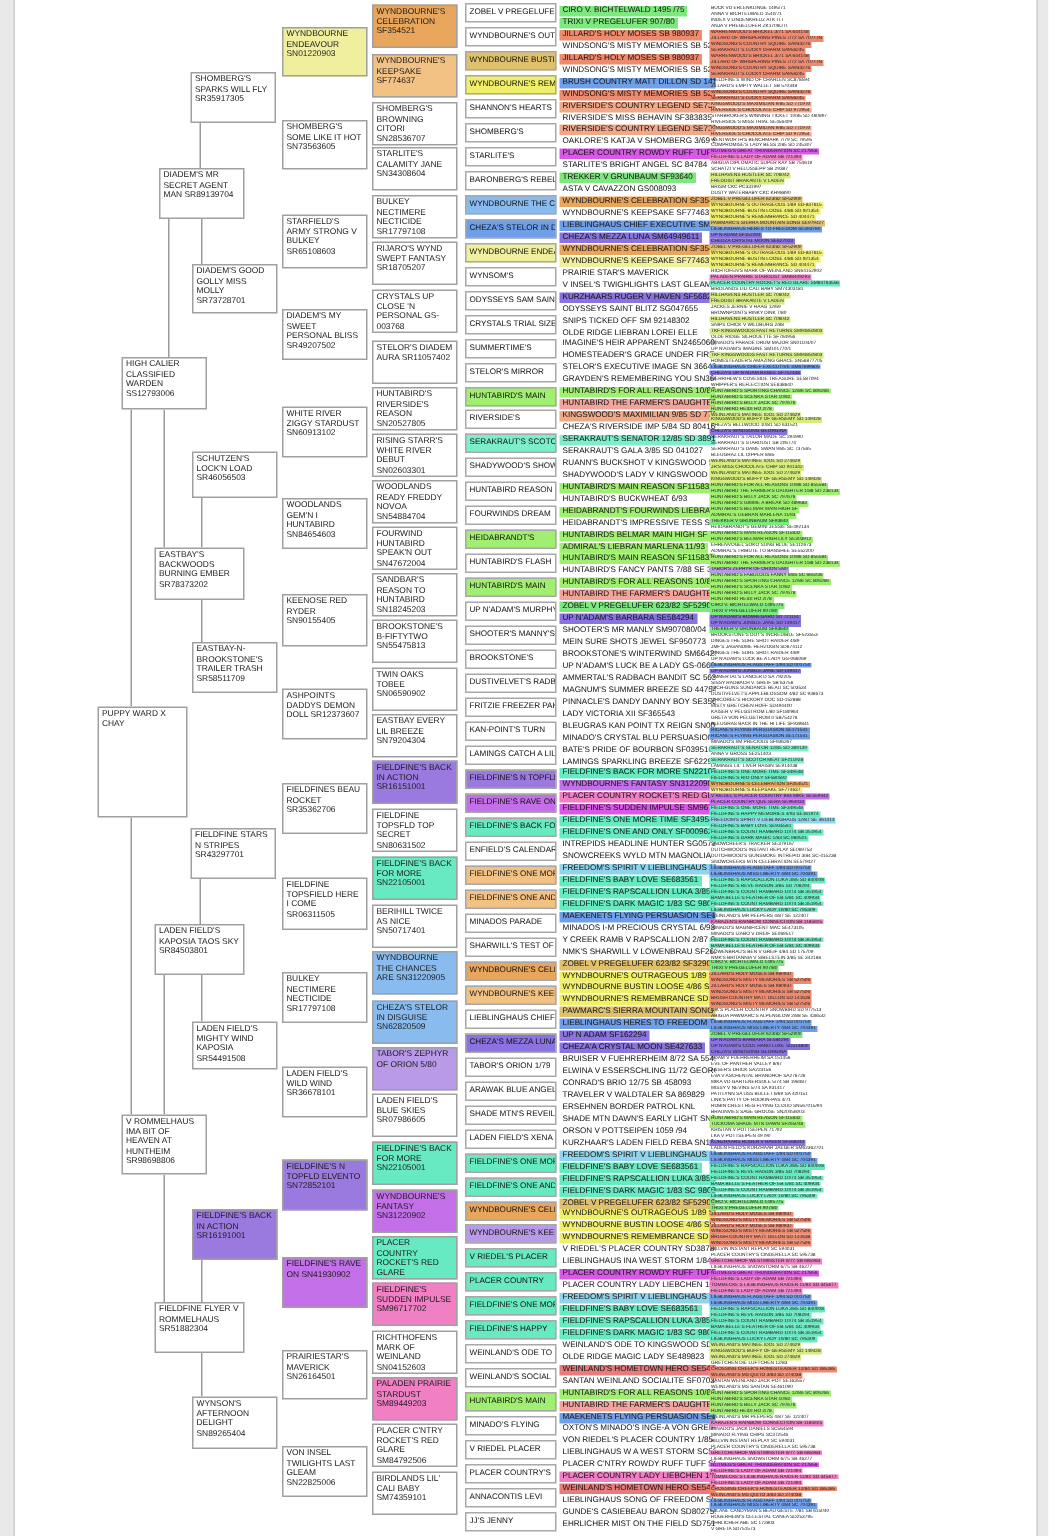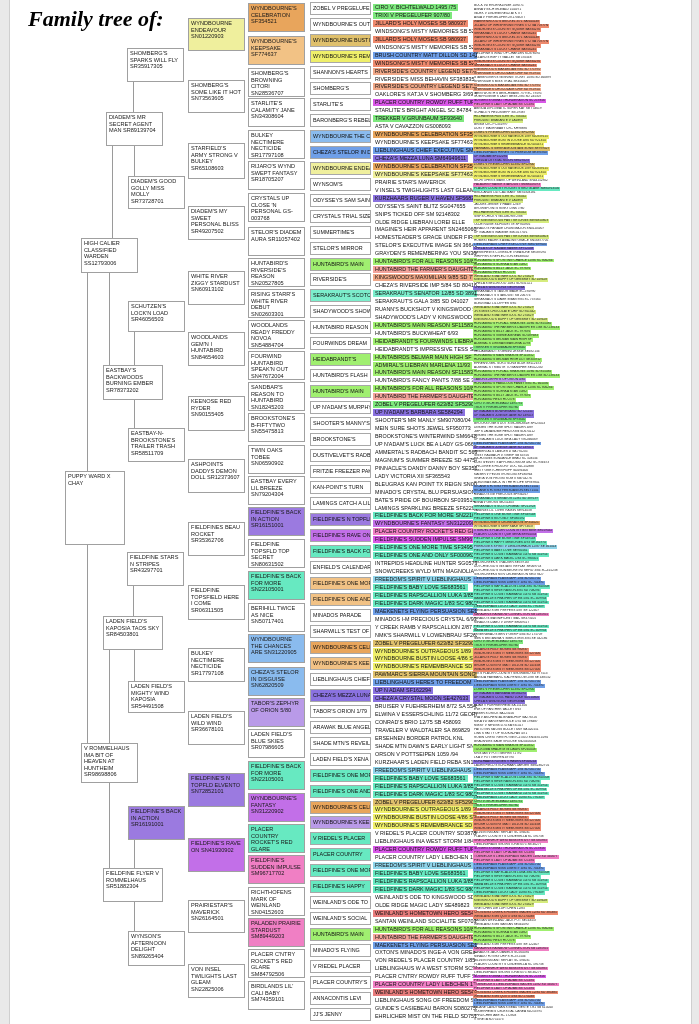--- a/index.html
+++ b/index.html
@@ -19,21 +19,20 @@
   .g9{position:absolute;font-size:3.2px;line-height:3.8px;height:3.8px;color:#222;
       padding:0 1px;white-space:nowrap;overflow:hidden;}
   .seg{position:absolute;background:#9a9a9a;width:1px;}
 </style>
 </head>
 <body>
 
 <div id="stage">
   <div class="edge" style="left:0;width:9px;border-right:1px solid #cfcfcf;"></div>
   <div class="edge" style="left:691px;width:8px;border-left:1px solid #cfcfcf;"></div>
-  <div id="title">Family tree of:</div>
   <div id="connectors">
       <div class="seg" style="left: 87px; top: 273px; height: 198px;"></div>
       <div class="seg" style="left: 87px; top: 545px; height: 198px;"></div>
       <div class="seg" style="left: 112px; top: 146px; height: 92px;"></div>
       <div class="seg" style="left: 109px; top: 273px; height: 92px;"></div>
       <div class="seg" style="left: 109px; top: 650px; height: 93px;"></div>
       <div class="seg" style="left: 109px; top: 783px; height: 85px;"></div>
       <div class="seg" style="left: 133px; top: 82px; height: 30px;"></div>
       <div class="seg" style="left: 134px; top: 146px; height: 30px;"></div>
       <div class="seg" style="left: 134px; top: 332px; height: 33px;"></div>

